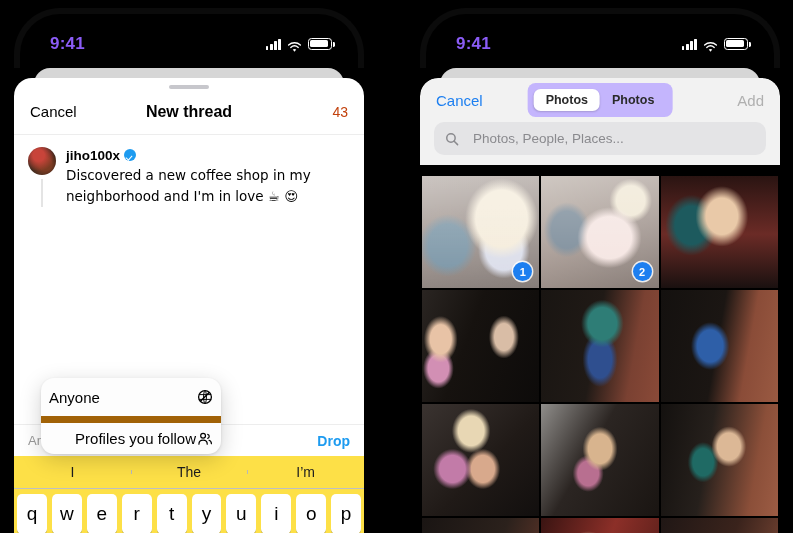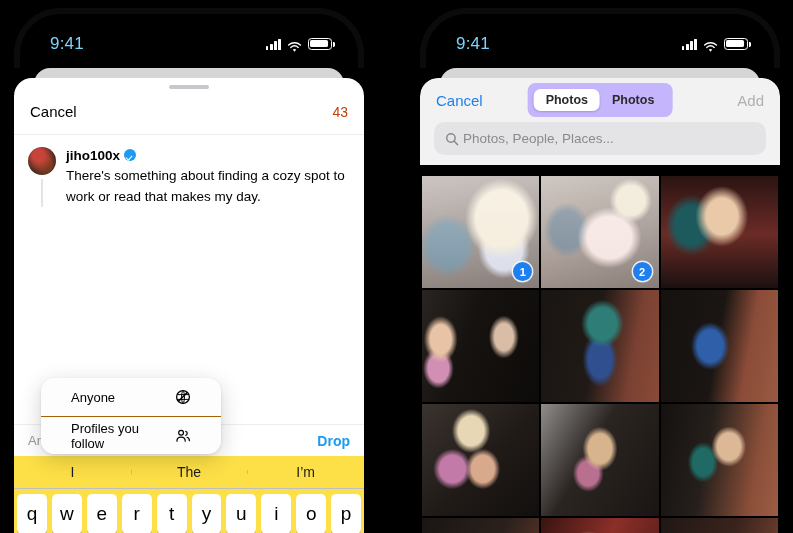--- a/index.html
+++ b/index.html
@@ -34,21 +34,21 @@
     z-index: 40;
     pointer-events: none;
   }
   .statusbar {
     position: absolute; top: 0; left: 0; right: 0; height: 56px;
     display: flex; align-items: center; justify-content: space-between;
     padding: 16px 32px 0 36px;
     z-index: 45;
   }
   .clock {
-    color: #7dd3fc; font-size: 17px; font-weight: 400;
+    color: #8b5cf6; font-size: 17px; font-weight: 700;
     letter-spacing: 0.2px;
   }
   .status-icons { display: flex; align-items: center; gap: 6px; }
   .bars { display: flex; align-items: flex-end; gap: 1.6px; height: 11px; }
   .bars i { display: block; width: 2.6px; background: #fff; border-radius: 0.6px; }
   .bars i:nth-child(1) { height: 4px; }
   .bars i:nth-child(2) { height: 6px; }
   .bars i:nth-child(3) { height: 8.5px; }
   .bars i:nth-child(4) { height: 11px; }
   .wifi { width: 15px; height: 11px; position: relative; }
@@ -135,24 +135,24 @@
 
   
   .popover {
     position: absolute; left: 27px; top: 300px; width: 180px;
     background: #fdfdfd; border-radius: 13px;
     box-shadow: 0 6px 22px rgba(0,0,0,0.18), 0 1px 3px rgba(0,0,0,0.10);
     z-index: 30; overflow: hidden;
   }
   .pop-item {
     display: flex; align-items: center; justify-content: space-between;
-    padding: 0 30px; height: 38px;
-    font-size: 13px; color: #000;
-  }
-  .pop-item + .pop-item { border-top: 1px solid #a16207; }
+    padding: 0 8px; height: 38px;
+    font-size: 15px; color: #000;
+  }
+  .pop-item + .pop-item { border-top: 7px solid #a16207; justify-content: flex-end; }
   .pop-ic { width: 17px; height: 17px; display: flex; align-items: center; justify-content: center; }
 
   .compose-footer {
     position: absolute; left: 0; right: 0; bottom: 77px;
     height: 32px;
     display: flex; align-items: center; justify-content: space-between;
     padding: 0 14px;
     background: #fff;
     border-top: 1px solid #ededed;
     z-index: 20;
@@ -209,21 +209,21 @@
     display: flex; background: #c4b5fd; border-radius: 8px; padding: 6px;
     position: absolute; left: 50%; transform: translateX(-50%);
   }
   .seg {
     padding: 4px 12px; font-size: 12.5px; font-weight: 700; color: #2a2a2a;
     border-radius: 7px;
   }
   .seg.active { background: #fff; box-shadow: 0 1px 2px rgba(0,0,0,0.16); }
   .searchbar {
     margin: 0 14px; height: 33px; background: #e4e4e6; border-radius: 10px;
-    display: flex; align-items: center; gap: 4px; padding: 0 11px;
+    display: flex; align-items: center; gap: 14px; padding: 0 11px;
   }
   .search-ic { width: 14px; height: 14px; flex: 0 0 14px; }
   .search-ph { font-size: 13.5px; color: #8a8a8e; }
 
   .grid {
     position: absolute; left: 0; right: 0; top: 98px; bottom: 0;
     display: grid;
     grid-template-columns: repeat(3, 1fr);
     grid-auto-rows: 112px;
     gap: 2px; padding: 0 2px;
@@ -321,33 +321,34 @@
         </div>
       </div>
 
       <div class="sheet-back"></div>
 
       <div class="sheet">
         <div class="grabber"></div>
 
         <div class="compose-header">
           <div class="hdr-cancel">Cancel</div>
+          <div class="hdr-title">New thread</div>
           <div class="hdr-count">43</div>
         </div>
 
         <div class="post-body">
           <div class="post-row">
             <div class="avatar"></div>
             <div class="post-main">
               <div class="uname-row">
                 <span class="uname">jiho100x</span>
                 <span class="verified"></span>
               </div>
               <div class="post-text">
-                <p>There's something about finding a cozy spot to work or read that makes my day.</p>
+                <p class="emo">Discovered a new coffee shop in my neighborhood and I'm in love ☕ 😍</p>
               </div>
             </div>
           </div>
           <div class="thread-line"></div>
         </div>
 
         <div class="popover">
           <div class="pop-item">
             <span>Anyone</span>
             <span class="pop-ic">

